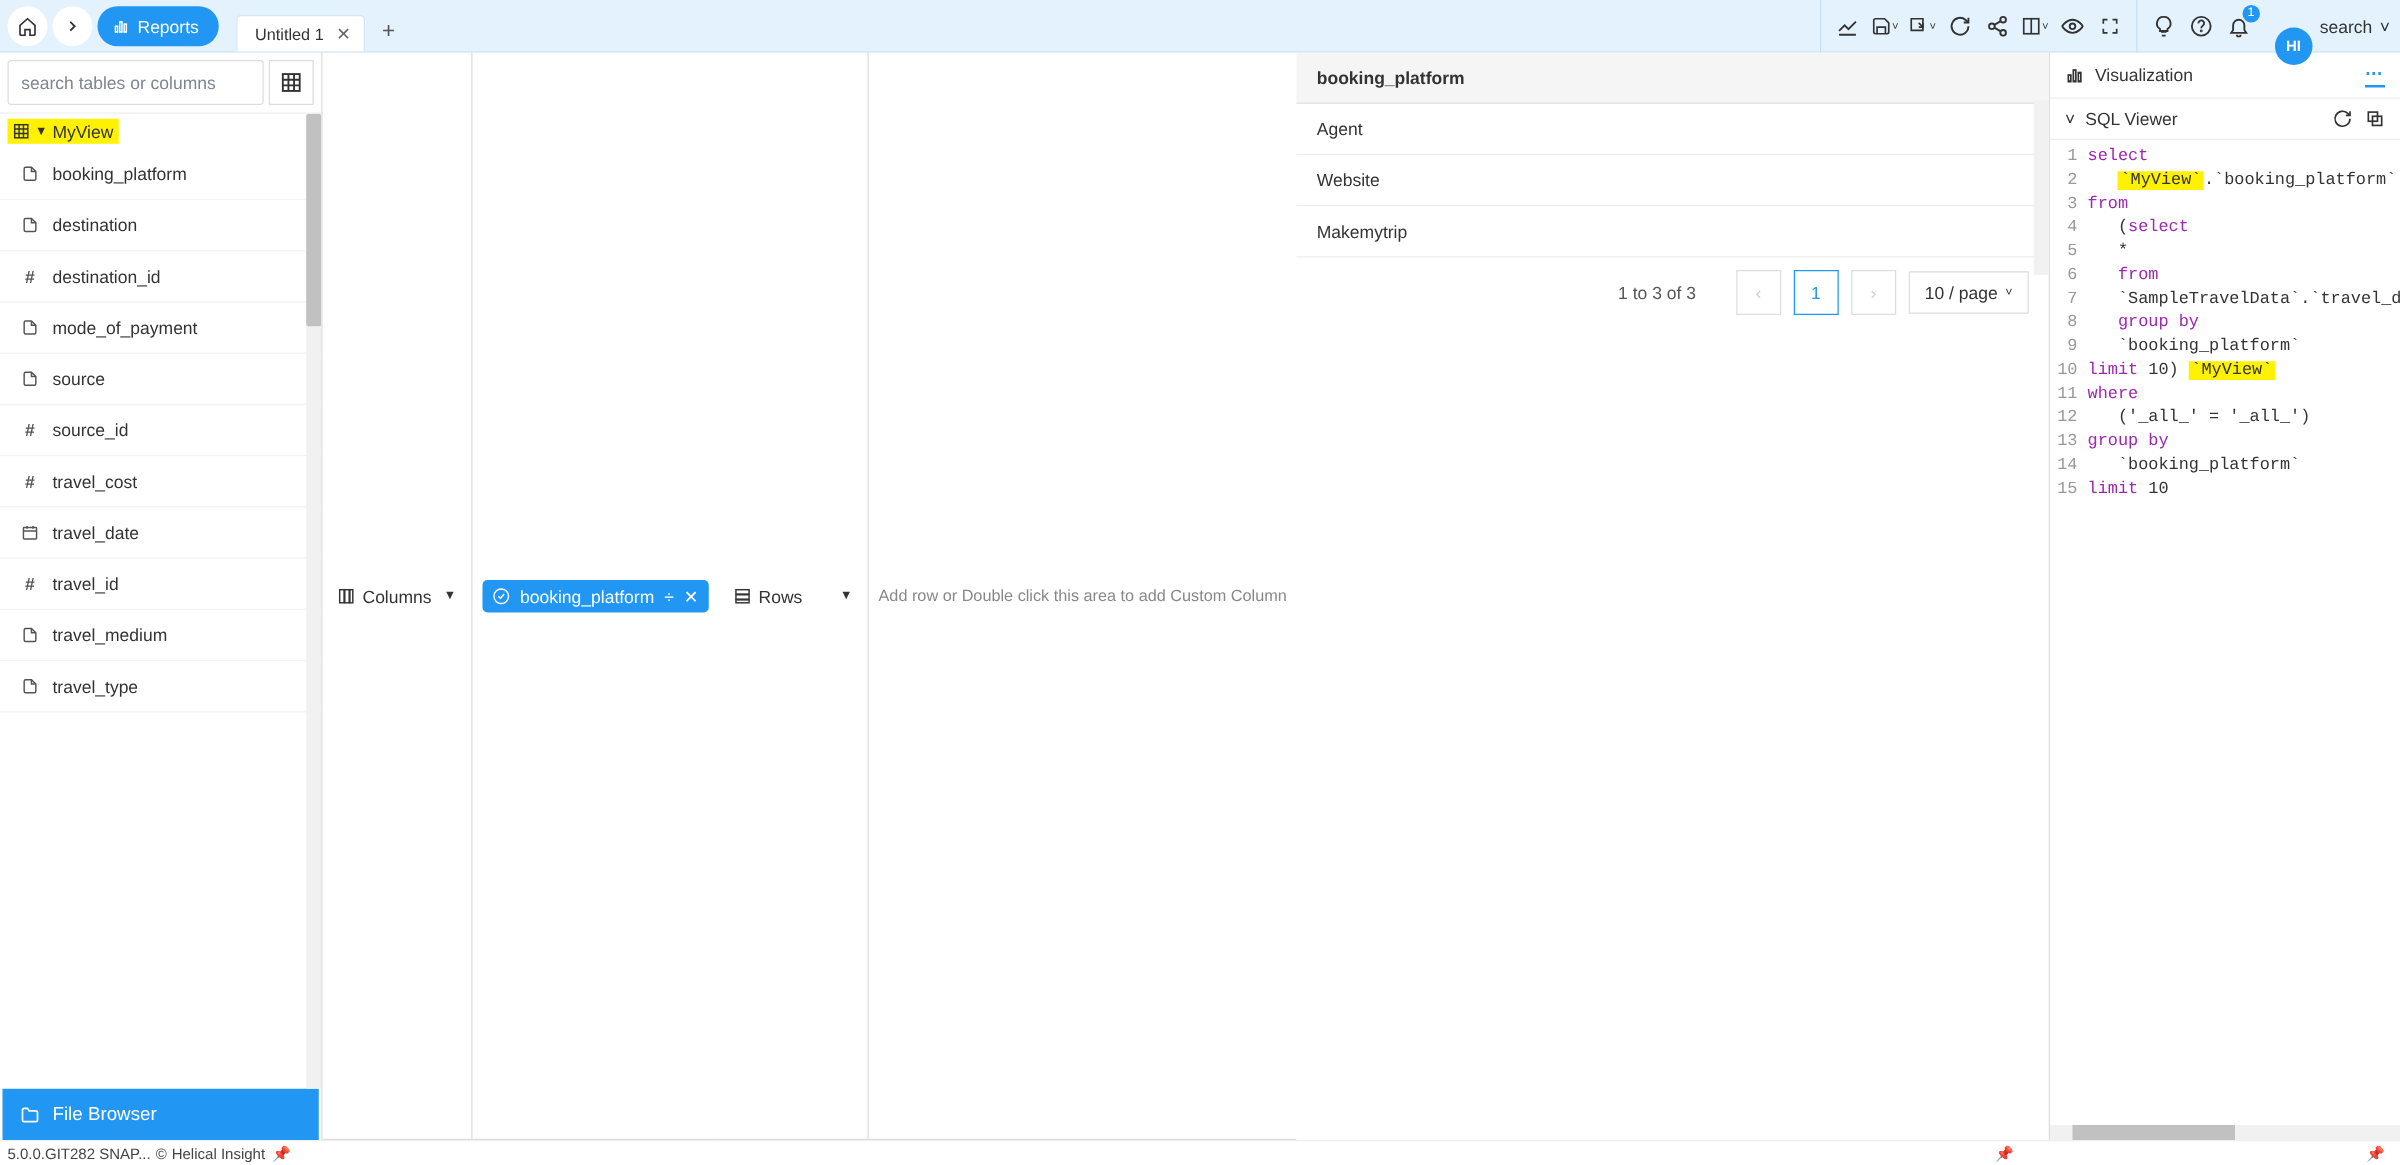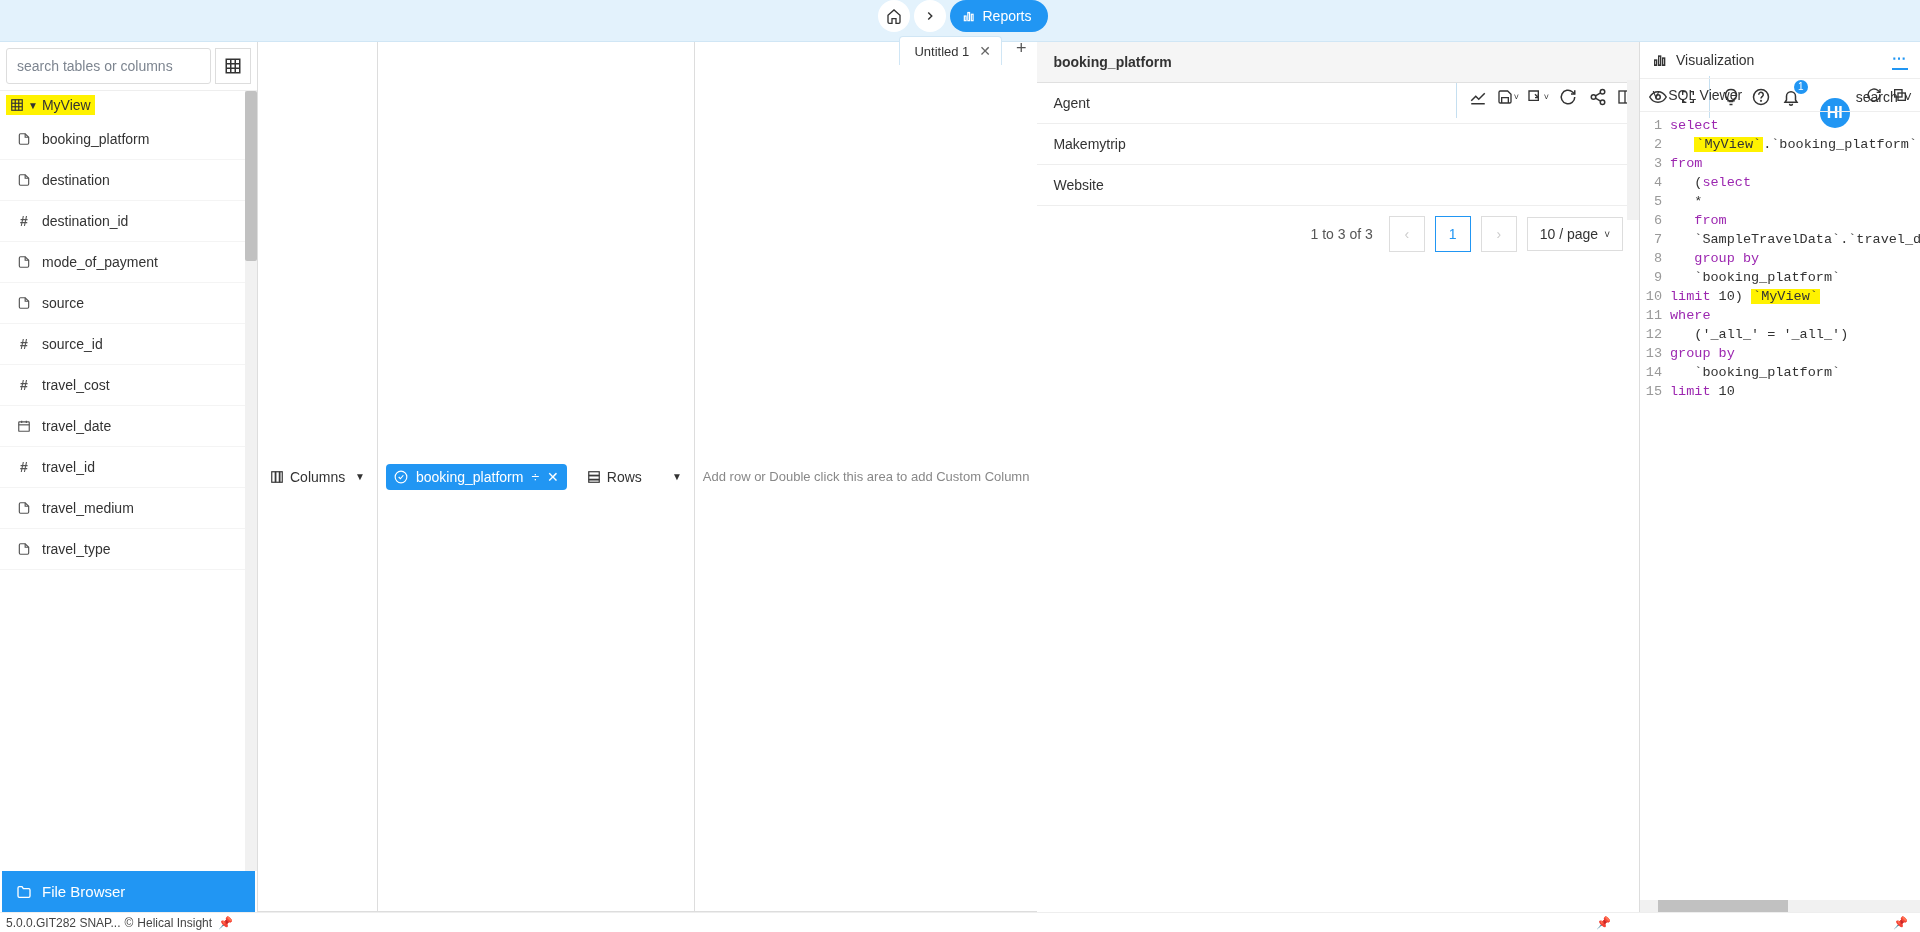--- a/index.html
+++ b/index.html
@@ -1,31 +1,31 @@
 <!DOCTYPE html>
 <html><head>
 <meta charset="utf-8">
 <style>
 * { box-sizing: border-box; margin: 0; padding: 0; }
 body { font-family: -apple-system, BlinkMacSystemFont, "Segoe UI", Arial, sans-serif; font-size: 14px; color: #333; background: #fff; overflow: hidden; }
-.top-bar { display: flex; align-items: center; height: 42px; background: #e3f2fc; border-bottom: 1px solid #d0e6f5; flex-direction: column; }
+.top-bar { display: flex; align-items: center; height: 42px; background: #e3f2fc; border-bottom: 1px solid #d0e6f5; }
 .breadcrumb-area { display: flex; align-items: center; gap: 4px; padding-left: 6px; }
 .bc-btn { width: 32px; height: 32px; display: flex; align-items: center; justify-content: center; background: #fff; border-radius: 16px; cursor: pointer; }
 .bc-btn.reports { width: auto; padding: 0 16px 0 12px; background: #2196f3; color: #fff; gap: 6px; font-weight: 500; border-radius: 18px; }
 .tabs-area { display: flex; align-items: flex-end; margin-left: 14px; height: 100%; }
 .tab { display: flex; align-items: center; gap: 10px; padding: 6px 10px 6px 14px; background: #fff; border: 1px solid #d0e6f5; border-bottom: none; border-radius: 4px 4px 0 0; margin-right: 6px; font-size: 13px; cursor: pointer; }
 .tab-close { cursor: pointer; font-size: 14px; color: #666; }
 .tab-add { padding: 6px 8px; cursor: pointer; font-size: 18px; color: #555; }
 .tool-icons { margin-left: auto; display: flex; align-items: center; }
 .tool-group { display: flex; align-items: center; border-left: 1px solid #c5dff0; padding: 0 6px; height: 42px; }
 .tool-btn { width: 30px; height: 30px; display: flex; align-items: center; justify-content: center; cursor: pointer; color: #333; position: relative; }
 .tool-btn .chev { font-size: 9px; margin-left: 1px; }
 .badge { position: absolute; top: -2px; right: -2px; background: #2196f3; color: #fff; font-size: 10px; width: 14px; height: 14px; border-radius: 7px; display: flex; align-items: center; justify-content: center; }
 .user-area { display: flex; align-items: center; gap: 6px; padding: 0 8px; cursor: pointer; }
-.avatar { width: 30px; height: 30px; border-radius: 15px; background: #2196f3; color: #fff; display: flex; align-items: center; justify-content: center; font-size: 16px; font-weight: 600; margin-top: 33px; }
+.avatar { width: 30px; height: 30px; border-radius: 15px; background: #2196f3; color: #fff; display: flex; align-items: center; justify-content: center; font-size: 12px; font-weight: 600; margin-top: 33px; }
 .main { display: flex; height: calc(100vh - 42px - 20px); }
 .sidebar { width: 258px; border-right: 1px solid #ddd; display: flex; flex-direction: column; }
 .search-row { display: flex; padding: 6px; border-bottom: 1px solid #eee; }
 .search-input { flex: 1; padding: 8px 10px; border: 1px solid #ddd; border-radius: 3px; font-size: 14px; color: #333; }
 .search-input::placeholder { color: #7d8590; }
 .grid-btn { width: 36px; height: 36px; display: flex; align-items: center; justify-content: center; border: 1px solid #ddd; margin-left: 4px; cursor: pointer; }
 .tree { flex: 1; overflow-y: auto; position: relative; }
 .tree-scrollbar { position: absolute; right: 0; top: 0; width: 12px; height: 100%; background: #f1f1f1; }
 .tree-thumb { position: absolute; right: 0; top: 0; width: 12px; height: 170px; background: #c1c1c1; border-radius: 2px; }
 .tree-node { display: flex; align-items: center; padding: 6px 8px; cursor: pointer; gap: 4px; }
@@ -42,21 +42,21 @@
 .shelf-label .lbl-left { display: flex; align-items: center; gap: 6px; }
 .shelf-body { flex: 1; display: flex; align-items: center; padding: 4px 8px; gap: 6px; font-size: 13px; color: #888; }
 .pill { background: #2196f3; color: #fff; padding: 5px 8px; border-radius: 4px; display: flex; align-items: center; gap: 8px; font-size: 14px; }
 .pill .pill-remove { cursor: pointer; }
 .data-area { flex: 1; overflow: auto; position: relative; }
 .dtable { width: 100%; border-collapse: collapse; }
 .dtable th { text-align: left; padding: 12px 16px; background: #f5f5f5; border-bottom: 1px solid #e0e0e0; font-weight: 600; font-size: 14px; }
 .dtable td { padding: 12px 16px; border-bottom: 1px solid #eee; font-size: 14px; }
 .data-scrollbar { position: absolute; right: 0; top: 38px; width: 12px; height: 140px; background: #f1f1f1; }
 .pager { display: flex; align-items: center; justify-content: flex-end; gap: 10px; padding: 10px 16px; }
-.pager-info { color: #555; font-size: 14px; margin-right: 6px; }
+.pager-info { color: #555; font-size: 14px; margin-right: 22px; }
 .pager-btn { width: 36px; height: 36px; border: 1px solid #ddd; display: flex; align-items: center; justify-content: center; cursor: pointer; color: #888; }
 .pager-btn.active { border-color: #2196f3; color: #2196f3; }
 .pager-btn.disabled { color: #ccc; cursor: not-allowed; }
 .page-size { border: 1px solid #ddd; padding: 8px 12px; display: flex; align-items: center; gap: 6px; cursor: pointer; }
 .right-panel { width: 280px; display: flex; flex-direction: column; }
 .viz-header { display: flex; align-items: center; justify-content: space-between; padding: 8px 12px; border-bottom: 1px solid #eee; }
 .viz-header-left { display: flex; align-items: center; gap: 8px; }
 .viz-menu { color: #2196f3; cursor: pointer; font-weight: bold; letter-spacing: 2px; border-bottom: 2px solid #2196f3; padding-bottom: 2px; }
 .sql-header { display: flex; align-items: center; justify-content: space-between; padding: 8px 12px; border-bottom: 1px solid #eee; cursor: pointer; }
 .sql-header-left { display: flex; align-items: center; gap: 8px; }
@@ -372,24 +372,24 @@
         <thead>
             <tr>
               <th>booking_platform</th>
             </tr>
           </thead>
         <tbody id="data-rows">
             <tr>
               <td>Agent</td>
             </tr>
             <tr>
-              <td>Makemytrip</td>
+              <td>Website</td>
             </tr>
             <tr>
-              <td>Website</td>
+              <td>Makemytrip</td>
             </tr>
           </tbody>
       </table>
       <div class="data-scrollbar"></div>
       <div class="pager">
         <span class="pager-info">1 to 3 of 3</span>
         <div class="pager-btn disabled">‹</div>
         <div class="pager-btn active">1</div>
         <div class="pager-btn disabled">›</div>
         <div class="page-size">

